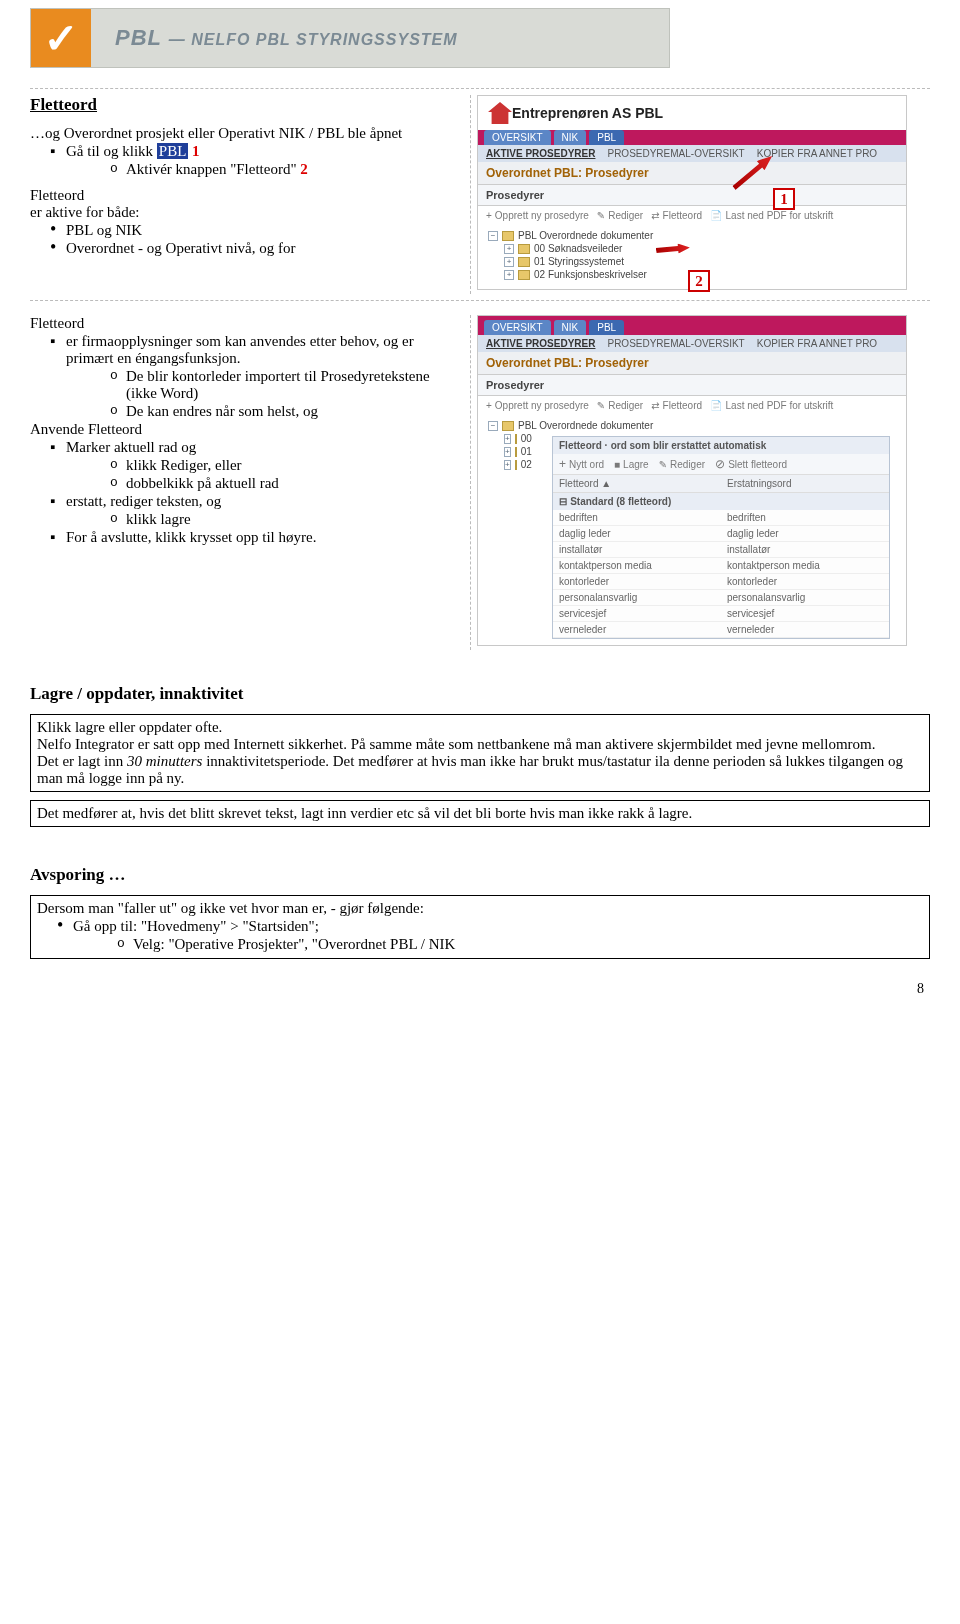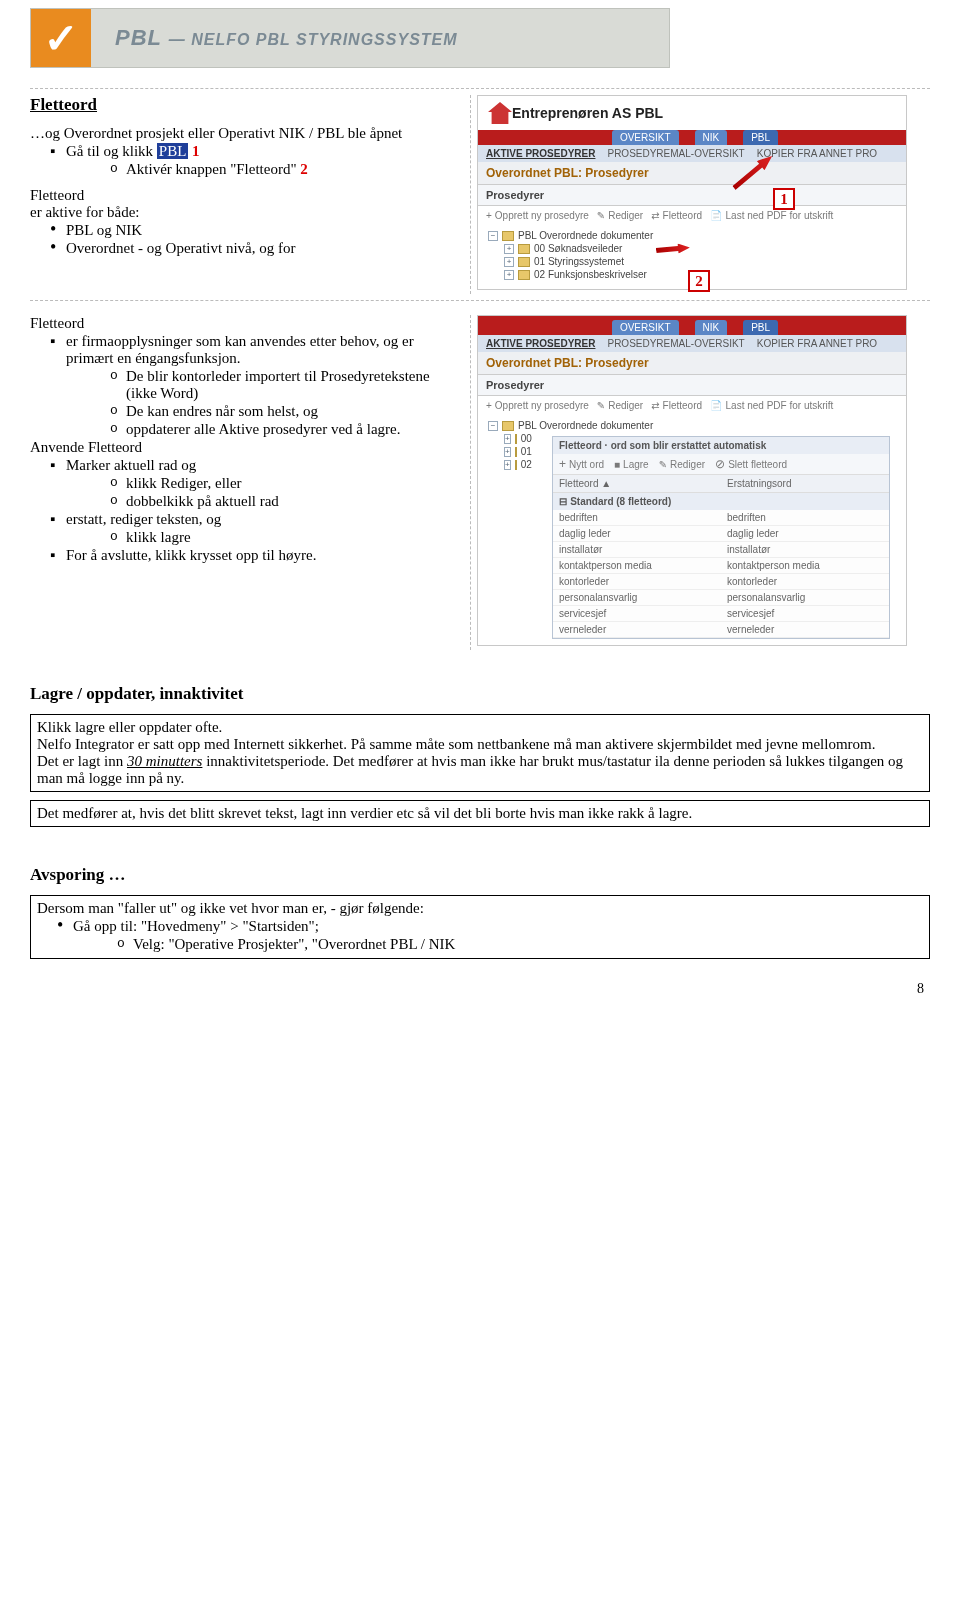--- a/index.html
+++ b/index.html
@@ -46,21 +46,21 @@
   .bullet-sq > li { padding-left: 36px; margin: 1px 0; }
   .bullet-sq > li::before { content: "\25AA"; position: absolute; left: 20px; }
   .bullet-dot > li { padding-left: 36px; margin: 1px 0; }
   .bullet-dot > li::before { content: "\2022"; position: absolute; left: 20px; font-size: 18px; line-height: 14px; }
   .bullet-o > li { padding-left: 60px; margin: 1px 0; }
   .bullet-o > li::before { content: "o"; position: absolute; left: 44px; font-family: "Courier New", monospace; font-size: 13px; }
 
   .pbl-hl { background: #1f3f9a; color: #fff; padding: 0 2px; }
   .red-num { color: #d00; font-weight: bold; }
   .italic { font-style: italic; }
-  .u30 { text-decoration: underline; }
+  .u30 { }
 
   .row { display: flex; gap: 10px; align-items: flex-start; }
   .col-left { flex: 0 0 430px; }
   .col-right { flex: 1; }
 
   .dashed-row { border-top: 1px dashed #bbb; border-bottom: 1px dashed #bbb; padding: 6px 0; }
   .dashed-right { border-left: 1px dashed #bbb; padding-left: 6px; }
 
   .box { border: 1px solid #000; padding: 4px 6px; margin-bottom: 8px; }
 
@@ -72,21 +72,21 @@
     color: #333;
     width: 430px;
     margin-bottom: 4px;
     position: relative;
   }
   .menubar { display: flex; gap: 2px; padding: 3px 6px; background: #e6e9ed; border-bottom: 1px solid #ccc; }
   .menubar span { padding: 1px 6px; }
   .house-row { padding: 6px 10px; display: flex; align-items: center; gap: 0; background: #fff; }
   .house { width: 24px; height: 22px; background: #c33; clip-path: polygon(50% 0,100% 45%,85% 45%,85% 100%,15% 100%,15% 45%,0 45%); display:inline-block;}
   .ent-title { font-weight: bold; font-size: 14px; color: #222; font-family: Arial; }
-  .tabbar { display: flex; gap: 16px; padding: 0 0 0 6px; background: #b91c1c; justify-content: center; }
+  .tabbar { display: flex; gap: 3px; padding: 0 0 0 6px; background: #be185d; }
   .tabbar div { background: #5b86c6; color: #fff; padding: 2px 8px; font-size: 10px; border-radius: 3px 3px 0 0; text-transform: uppercase; }
   .tabbar div.active { background: #3c69b1; }
   .subtabs { display: flex; gap: 12px; padding: 3px 8px; background: #d8e1ee; font-size: 10px; text-transform: uppercase; color: #555; }
   .subtabs .active { color: #333; font-weight: bold; text-decoration: underline; }
   .title-row { padding: 4px 8px; font-size: 12px; color: #a16207; background: #eef0f3; font-weight: bold; }
   .sectionlabel { padding: 4px 8px; font-weight: bold; color: #444; background:#f4f6f9; border-top:1px solid #ccc; border-bottom:1px solid #ccc; font-size:11px;}
   .toolbar-row { display: flex; gap: 8px; padding: 4px 8px; background: #fff; align-items:center; flex-wrap:wrap; }
   .toolbar-row span { display: inline-flex; align-items: center; gap: 3px; color: #7a7a7a; font-size: 10px; }
   .i-green{color:#2a8f2a;font-size:12px;}
   .i-red{color:#c33;font-size:12px;}
@@ -251,21 +251,20 @@
 
 <div class="row">
   <div class="col-left">
     <div>Fletteord</div>
     <ul class="bullet-sq">
       <li>
         <span>er firmaopplysninger som kan anvendes etter behov, og er primært en éngangsfunksjon.</span>
         <ul class="bullet-o">
           <li>De blir kontorleder importert til Prosedyretekstene (ikke Word)</li>
           <li>De kan endres når som helst, og</li>
-          <li>oppdaterer alle Aktive prosedyrer ved å lagre.</li>
         </ul>
       </li>
     </ul>
     <div>Anvende Fletteord</div>
     <ul class="bullet-sq">
       <li>
         <span>Marker aktuell rad og</span>
         <ul class="bullet-o">
           <li>klikk Rediger, eller</li>
           <li>dobbelkikk på aktuell rad</li>

